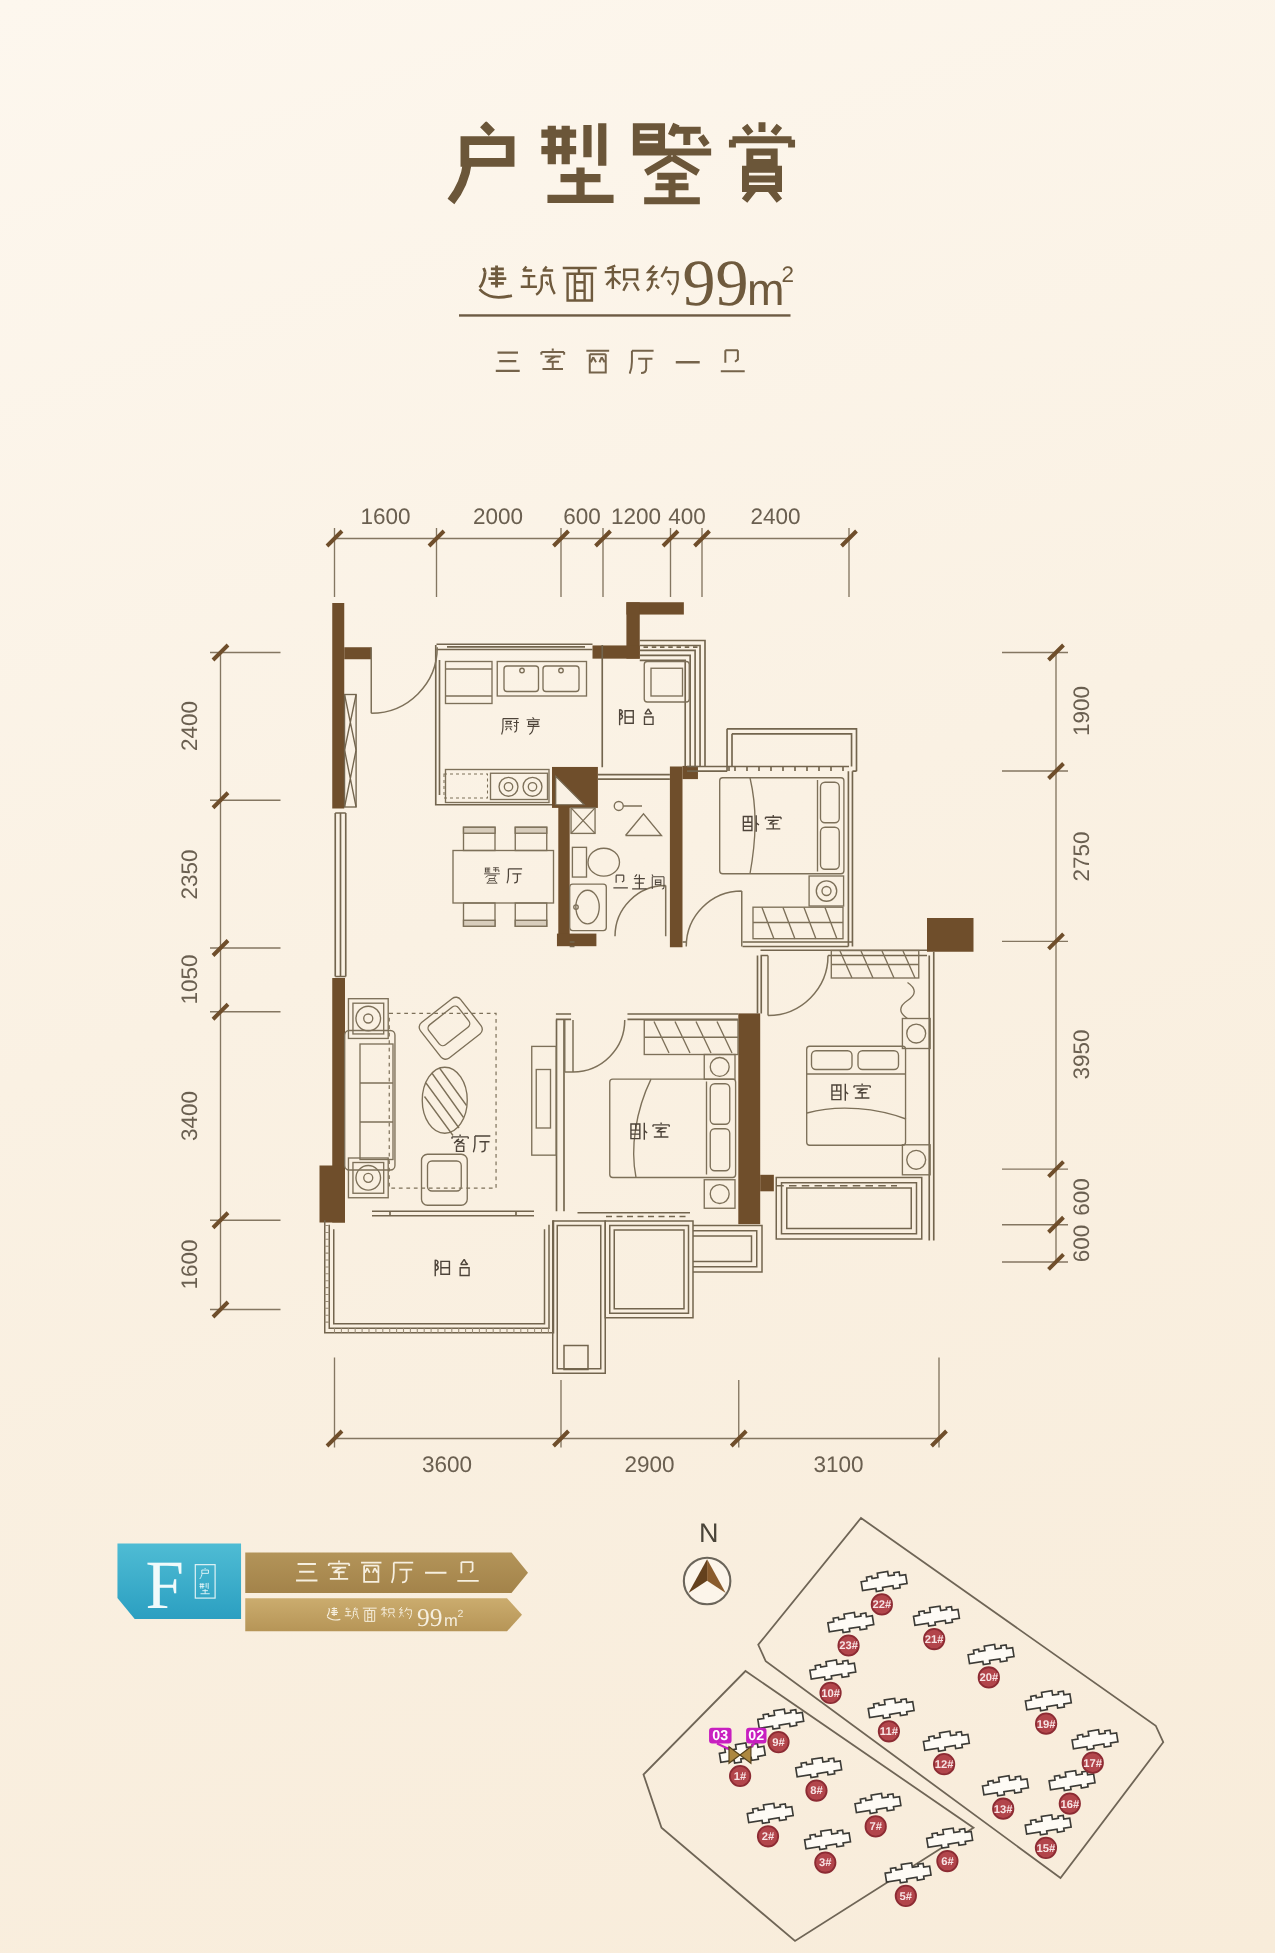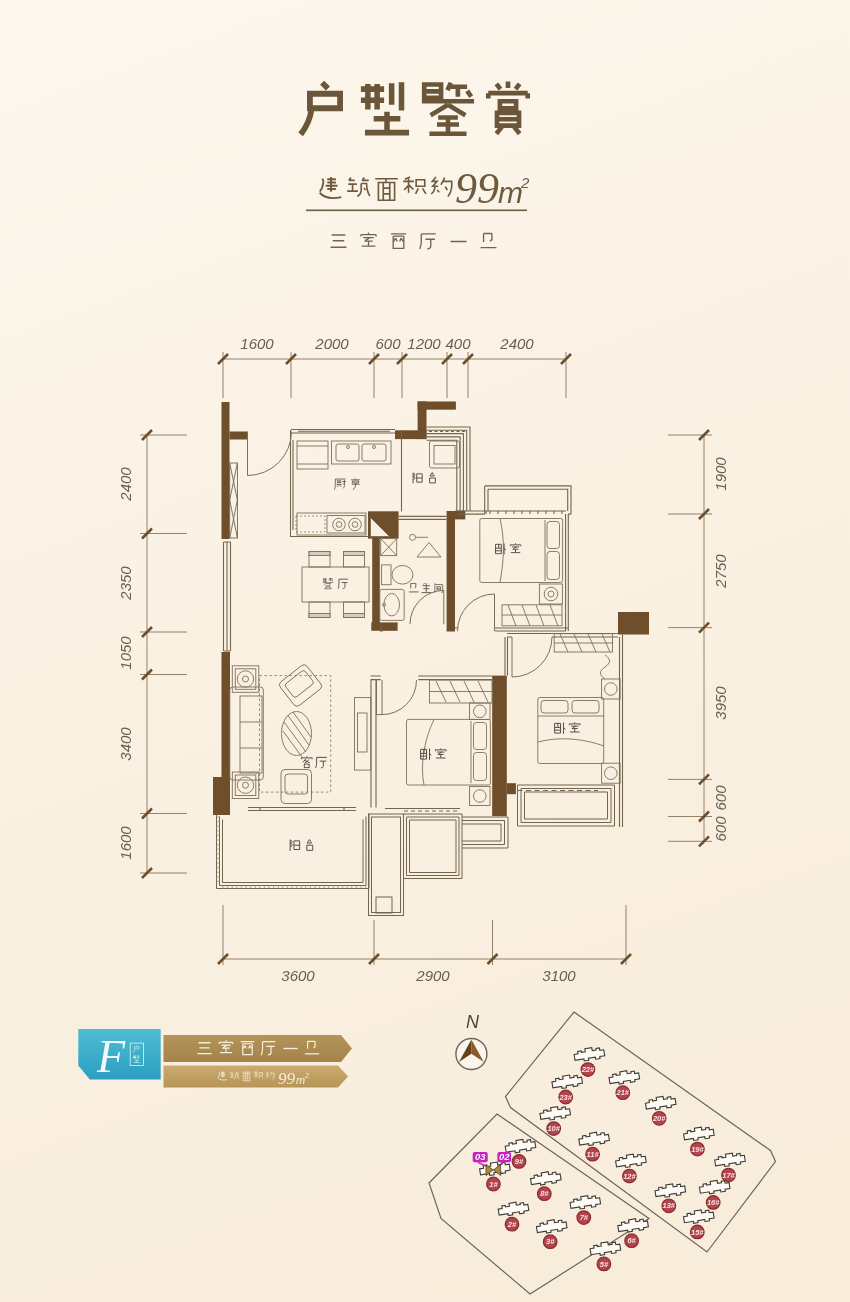--- a/index.html
+++ b/index.html
@@ -1,17 +1,17 @@
 <!DOCTYPE html>
 <html><head>
 <meta charset="utf-8">
 <style>
 html,body{margin:0;padding:0;}
 body{width:850px;height:1302px;background:#faf1e4;font-family:"Liberation Sans",sans-serif;}
-#page{position:relative;width:850px;height:1302px;background:linear-gradient(160deg,#fdf7ee 0%,#faf1e3 45%,#f8ecda 100%);overflow:hidden;font-style:italic;}
+#page{position:relative;width:850px;height:1302px;background:linear-gradient(160deg,#fdf7ee 0%,#faf1e3 45%,#f8ecda 100%);overflow:hidden;}
 svg{position:absolute;left:0;top:0;}
 .glyph{fill:none;stroke-linecap:butt;stroke-linejoin:miter;}
 </style>
 </head>
 <body>
 <div id="page">
 <svg width="850" height="1302" viewBox="0 0 850 1302">
 <defs>
 <symbol id="b-hu" viewBox="0 0 100 100">
           <path class="glyph" stroke="currentColor" stroke-width="10" d="M45,3 L55,13 M24,22 H76 V47 H24 Z M27,47 C25,63 20,77 8,92"></path>

